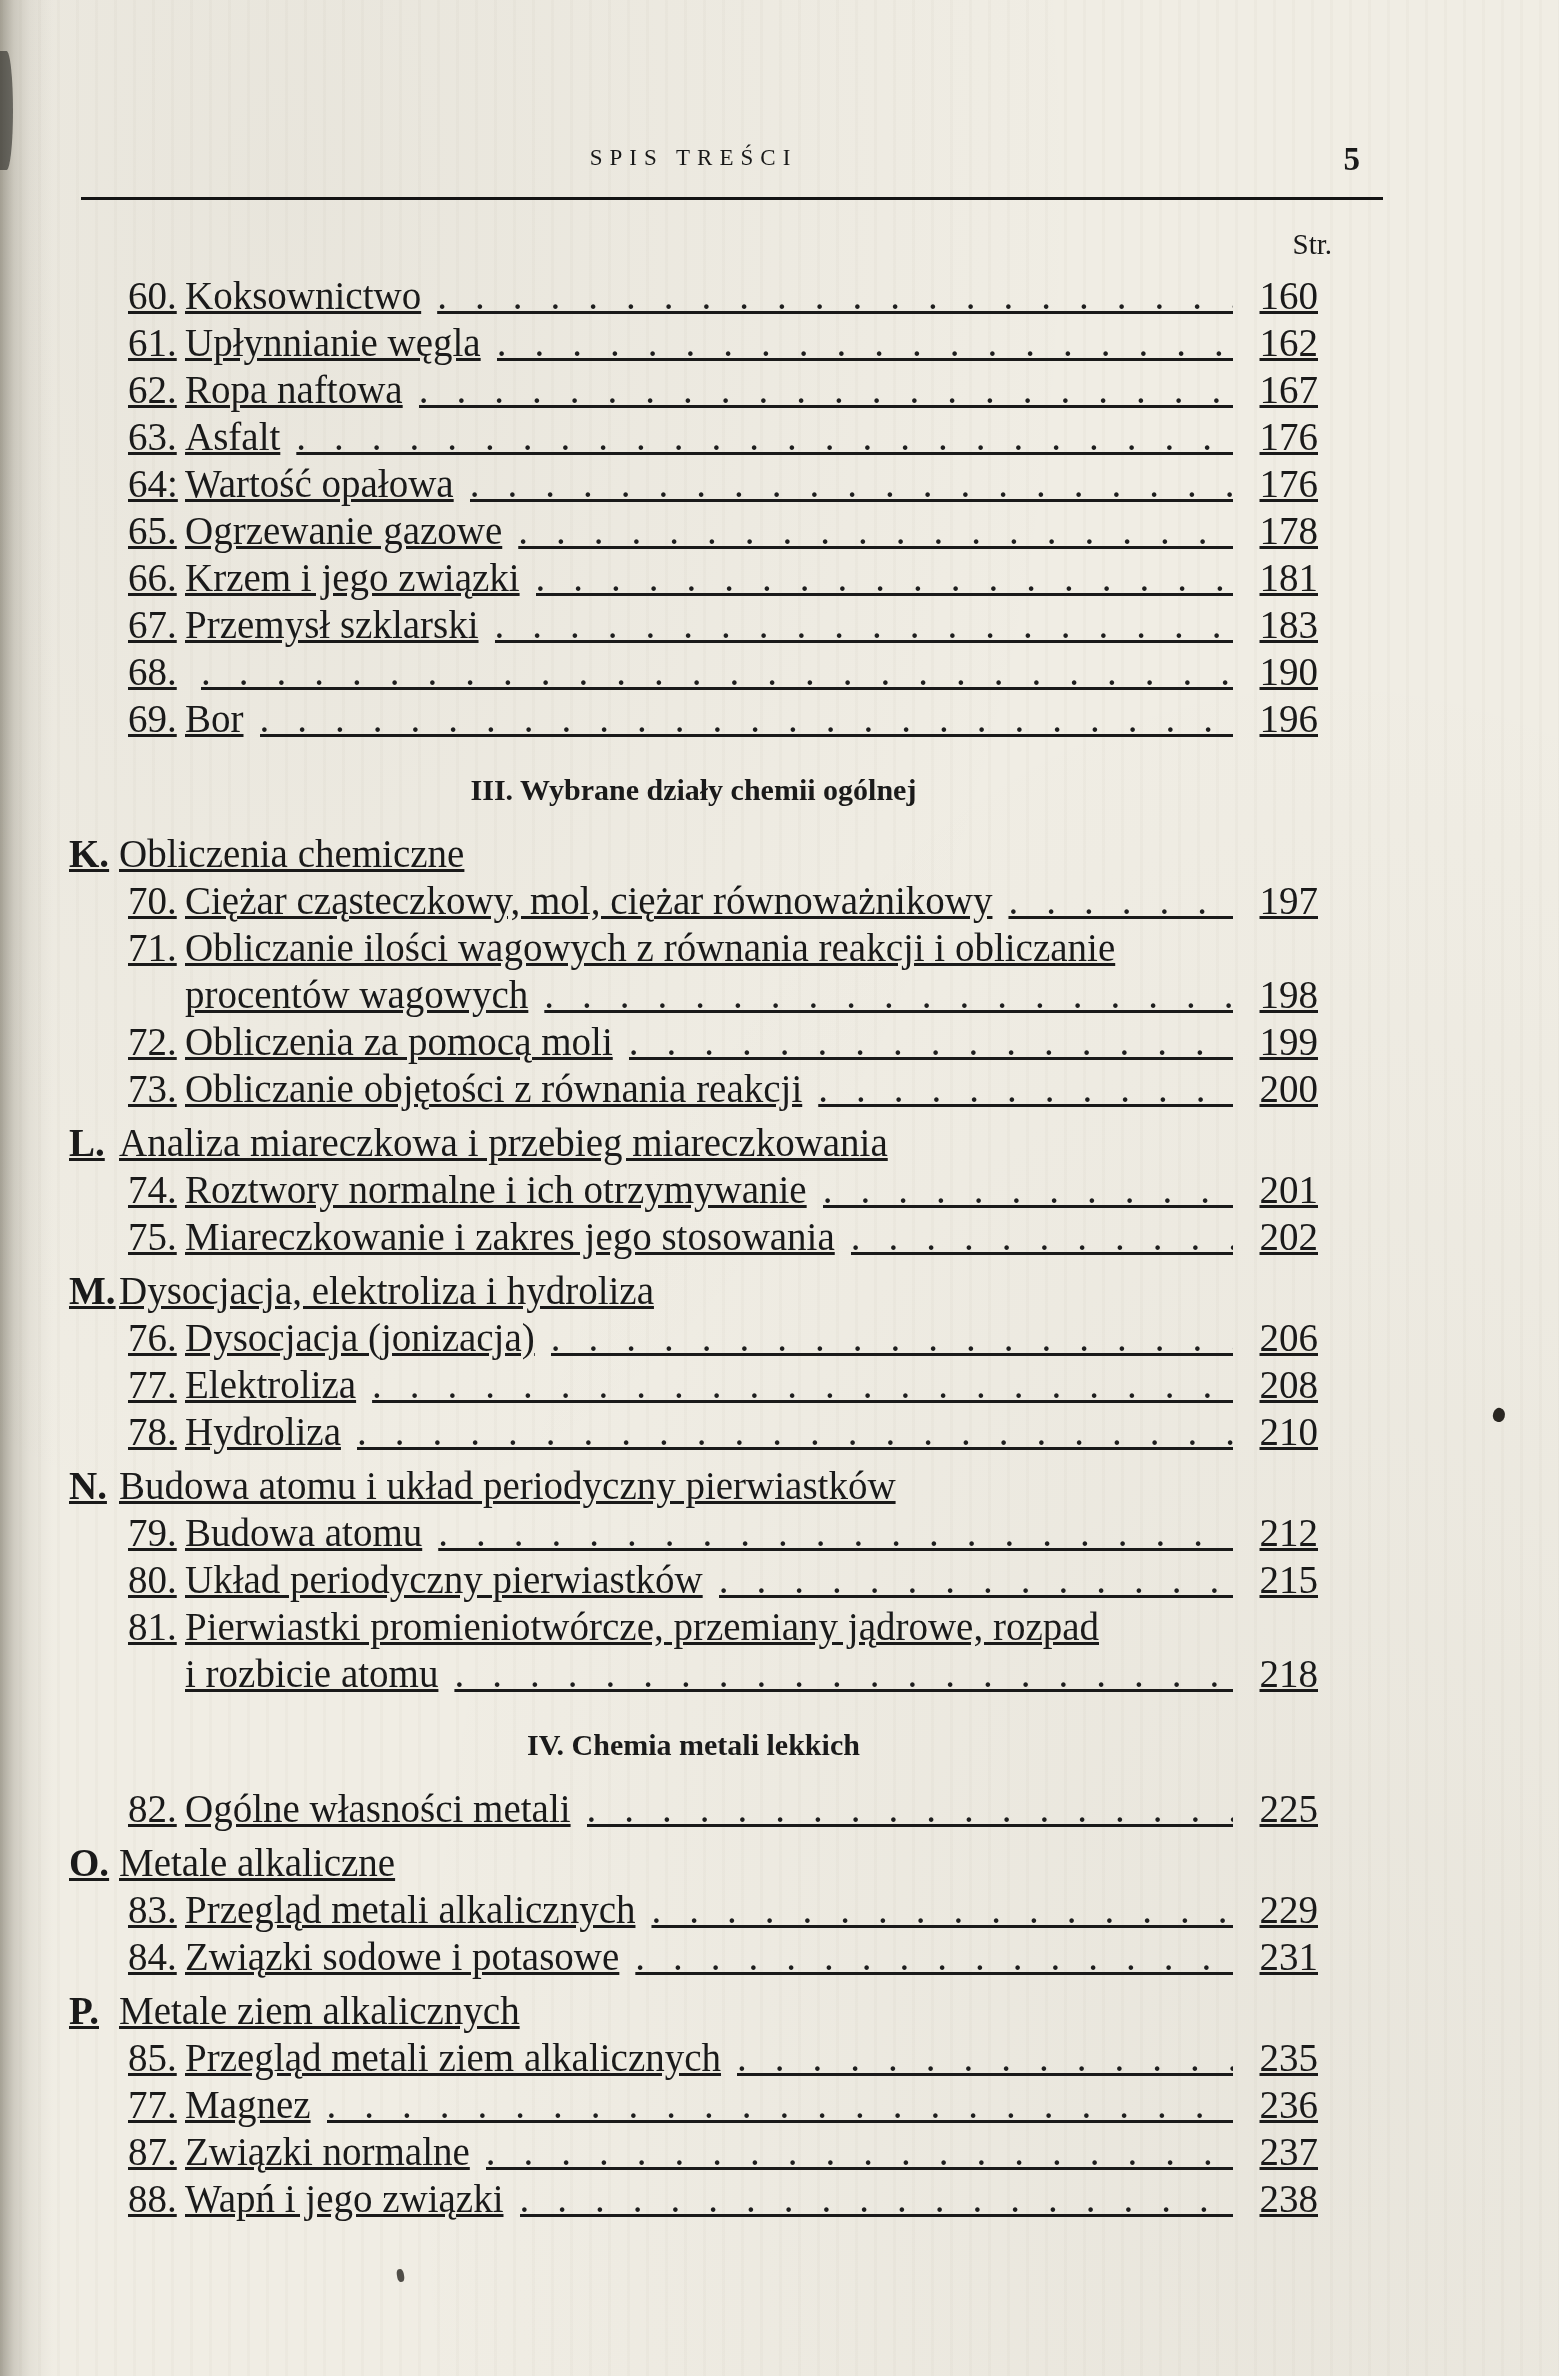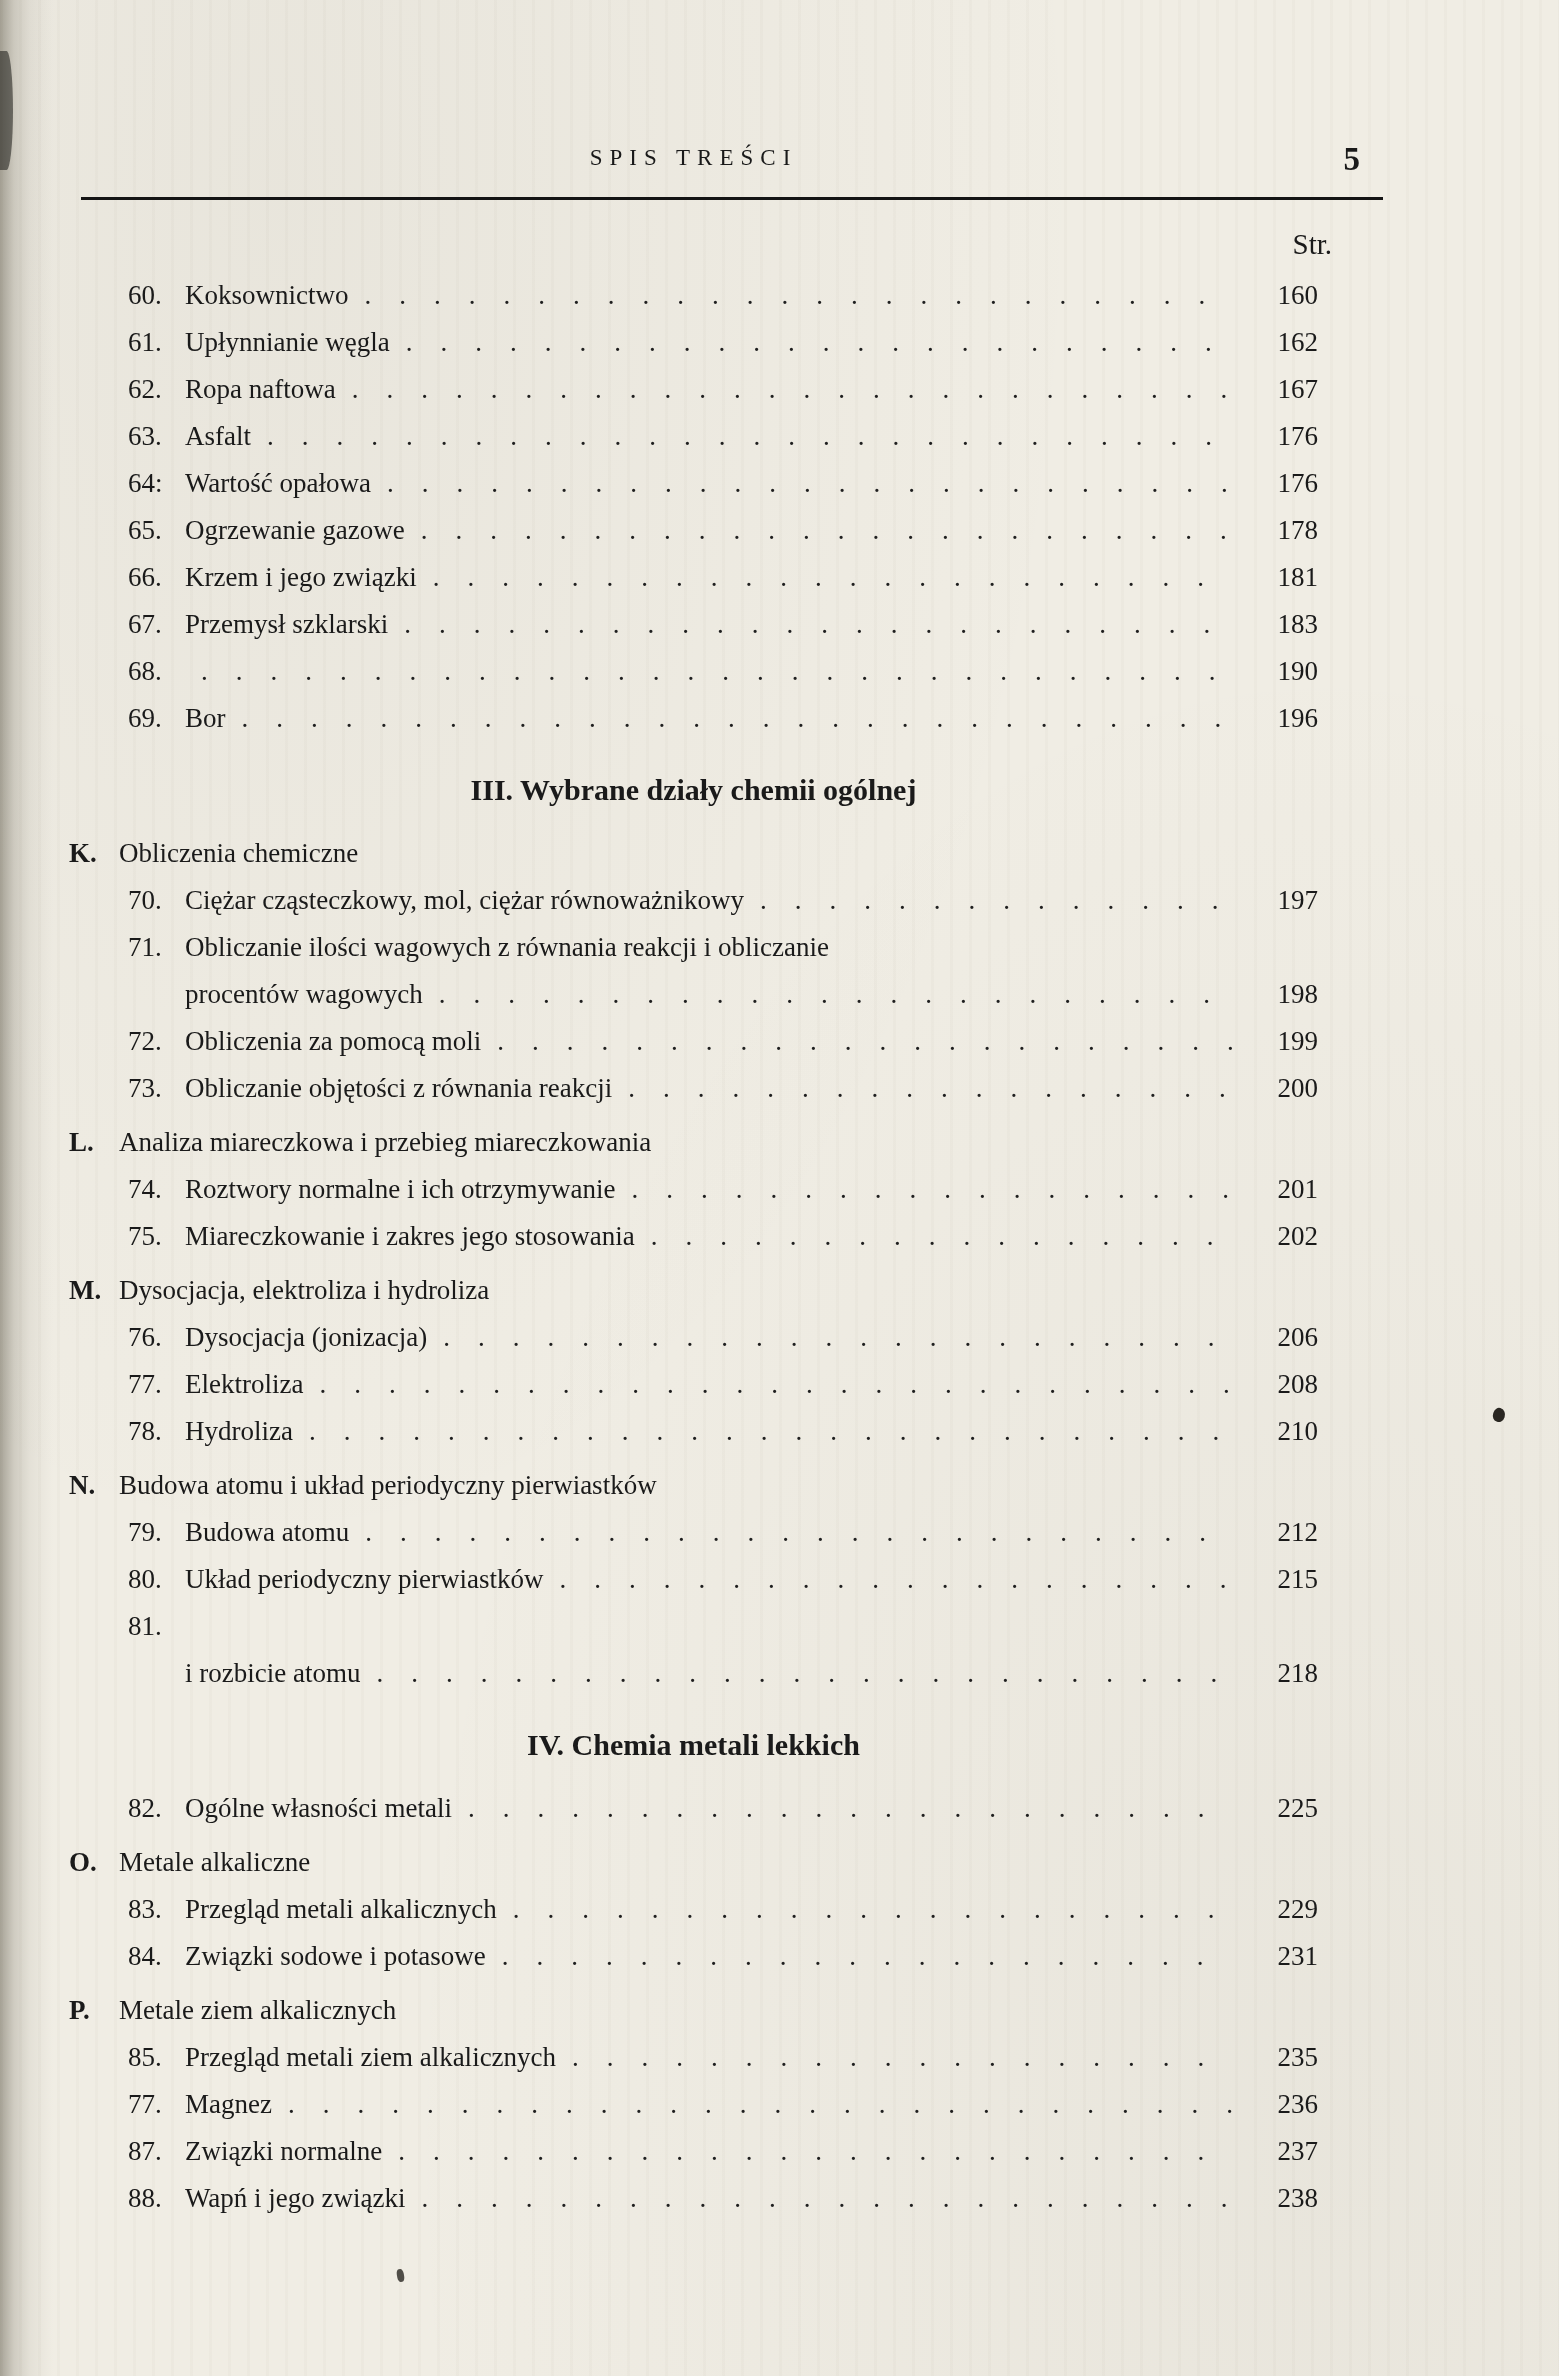--- a/index.html
+++ b/index.html
@@ -66,22 +66,23 @@
   .str-row {
     text-align: right;
     margin: 24px -14px 8px 0;
     font-size: 29px;
     line-height: 40px;
   }
 
   .row {
     display: flex;
     align-items: flex-end;
-    font-size: 27px;
+    font-size: 39px;
     line-height: 47px;
+    text-decoration: underline;
   }
   .entry { padding-left: 59px; }
   .cont  { padding-left: 116px; }
   .num   { flex: 0 0 57px; white-space: nowrap; }
   .title { white-space: nowrap; }
   .dots {
     flex: 1 1 auto;
     overflow: hidden;
     white-space: nowrap;
     letter-spacing: 28px;
@@ -263,20 +264,21 @@
           <span class="pageno">212</span>
         </div>
         <div class="row entry">
           <span class="num">80.</span>
           <span class="title">Układ periodyczny pierwiastków</span>
           <span class="dots">......................................................................</span>
           <span class="pageno">215</span>
         </div>
         <div class="row entry">
           <span class="num">81.</span>
+          <span class="title">Pierwiastki promieniotwórcze, przemiany jądrowe, rozpad</span>
         </div>
         <div class="row cont">
           <span class="title">i rozbicie atomu</span>
           <span class="dots">......................................................................</span>
           <span class="pageno">218</span>
         </div>
         <div class="section-heading">IV. Chemia metali lekkich</div>
         <div class="row entry">
           <span class="num">82.</span>
           <span class="title">Ogólne własności metali</span>

